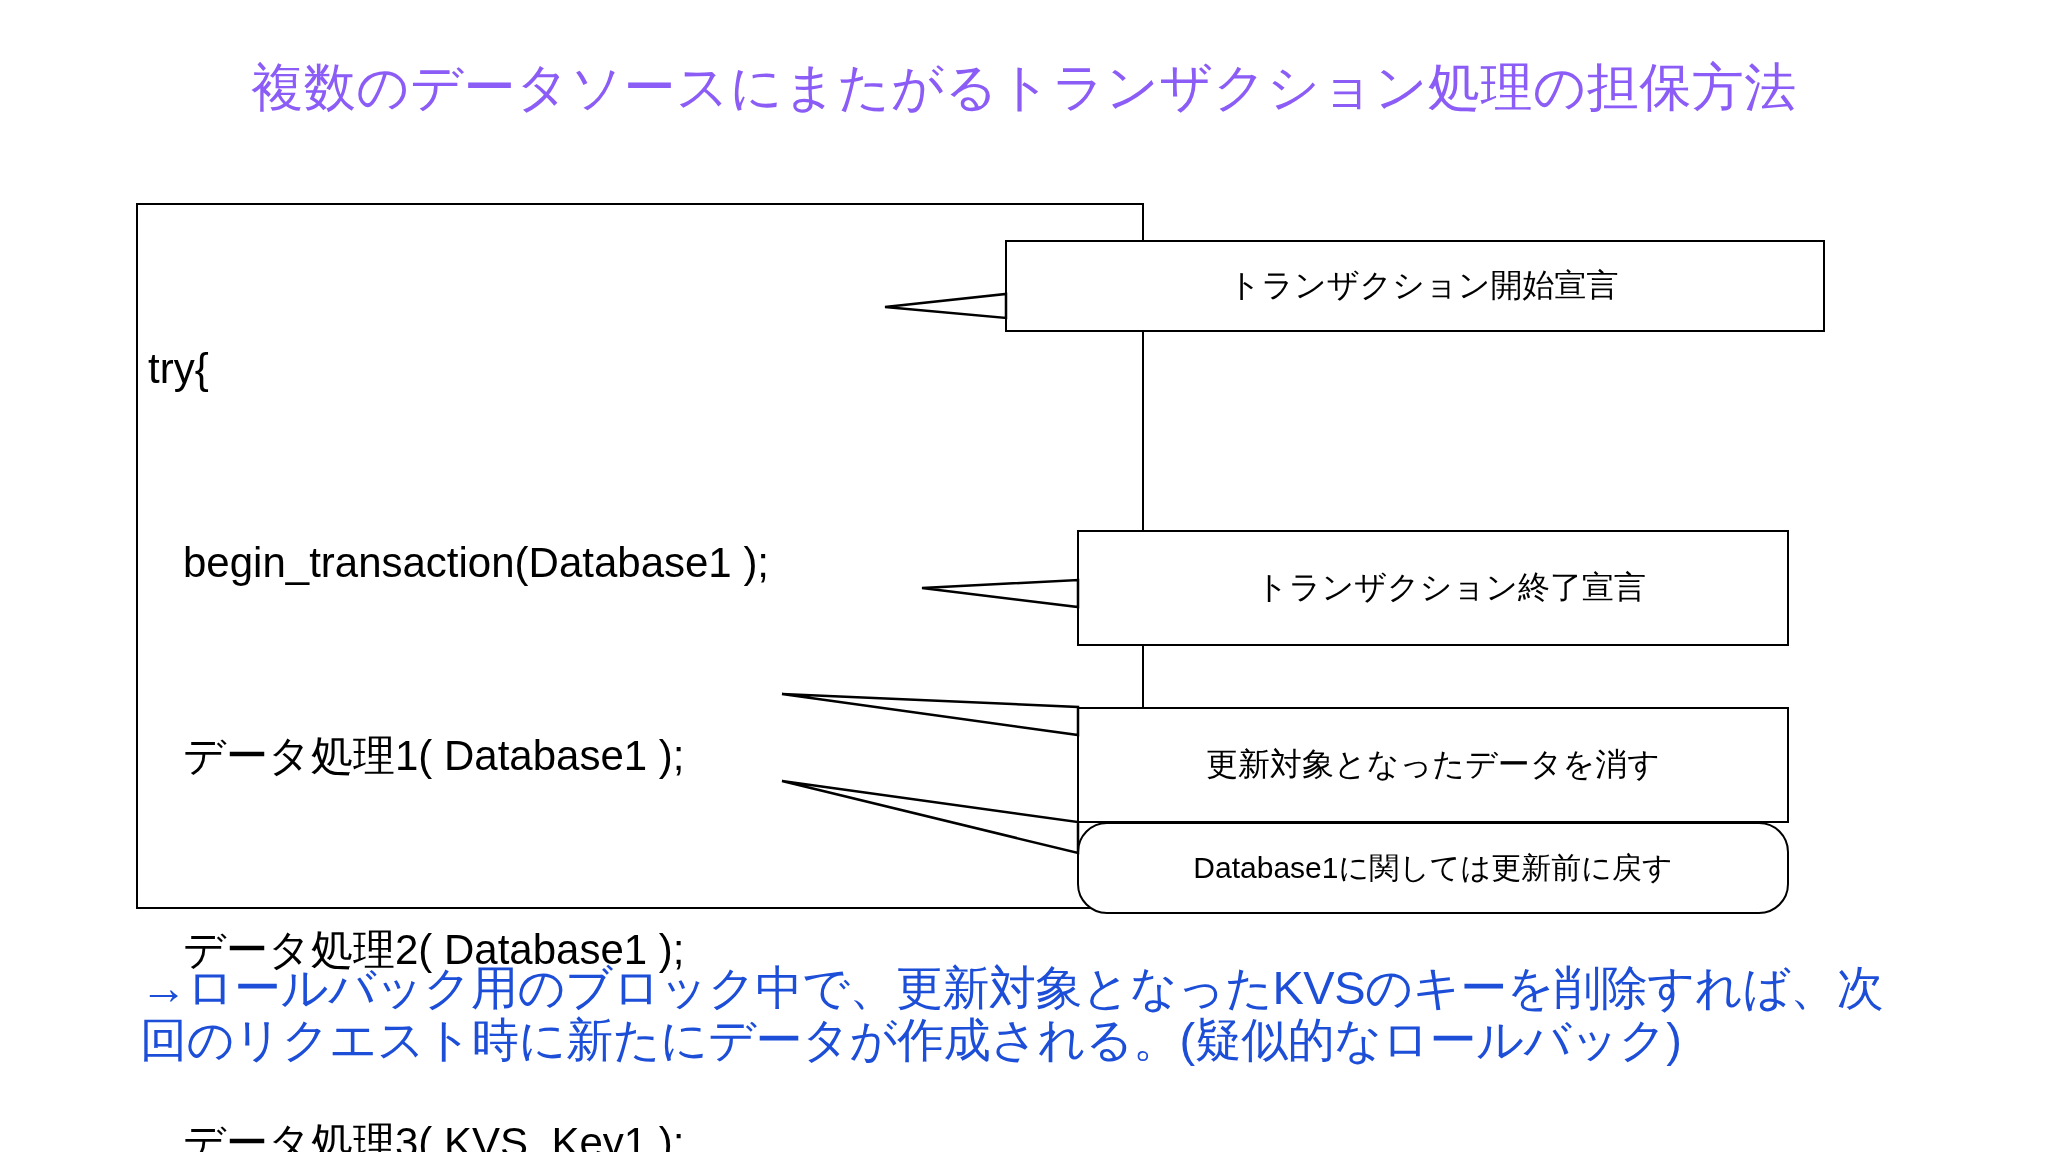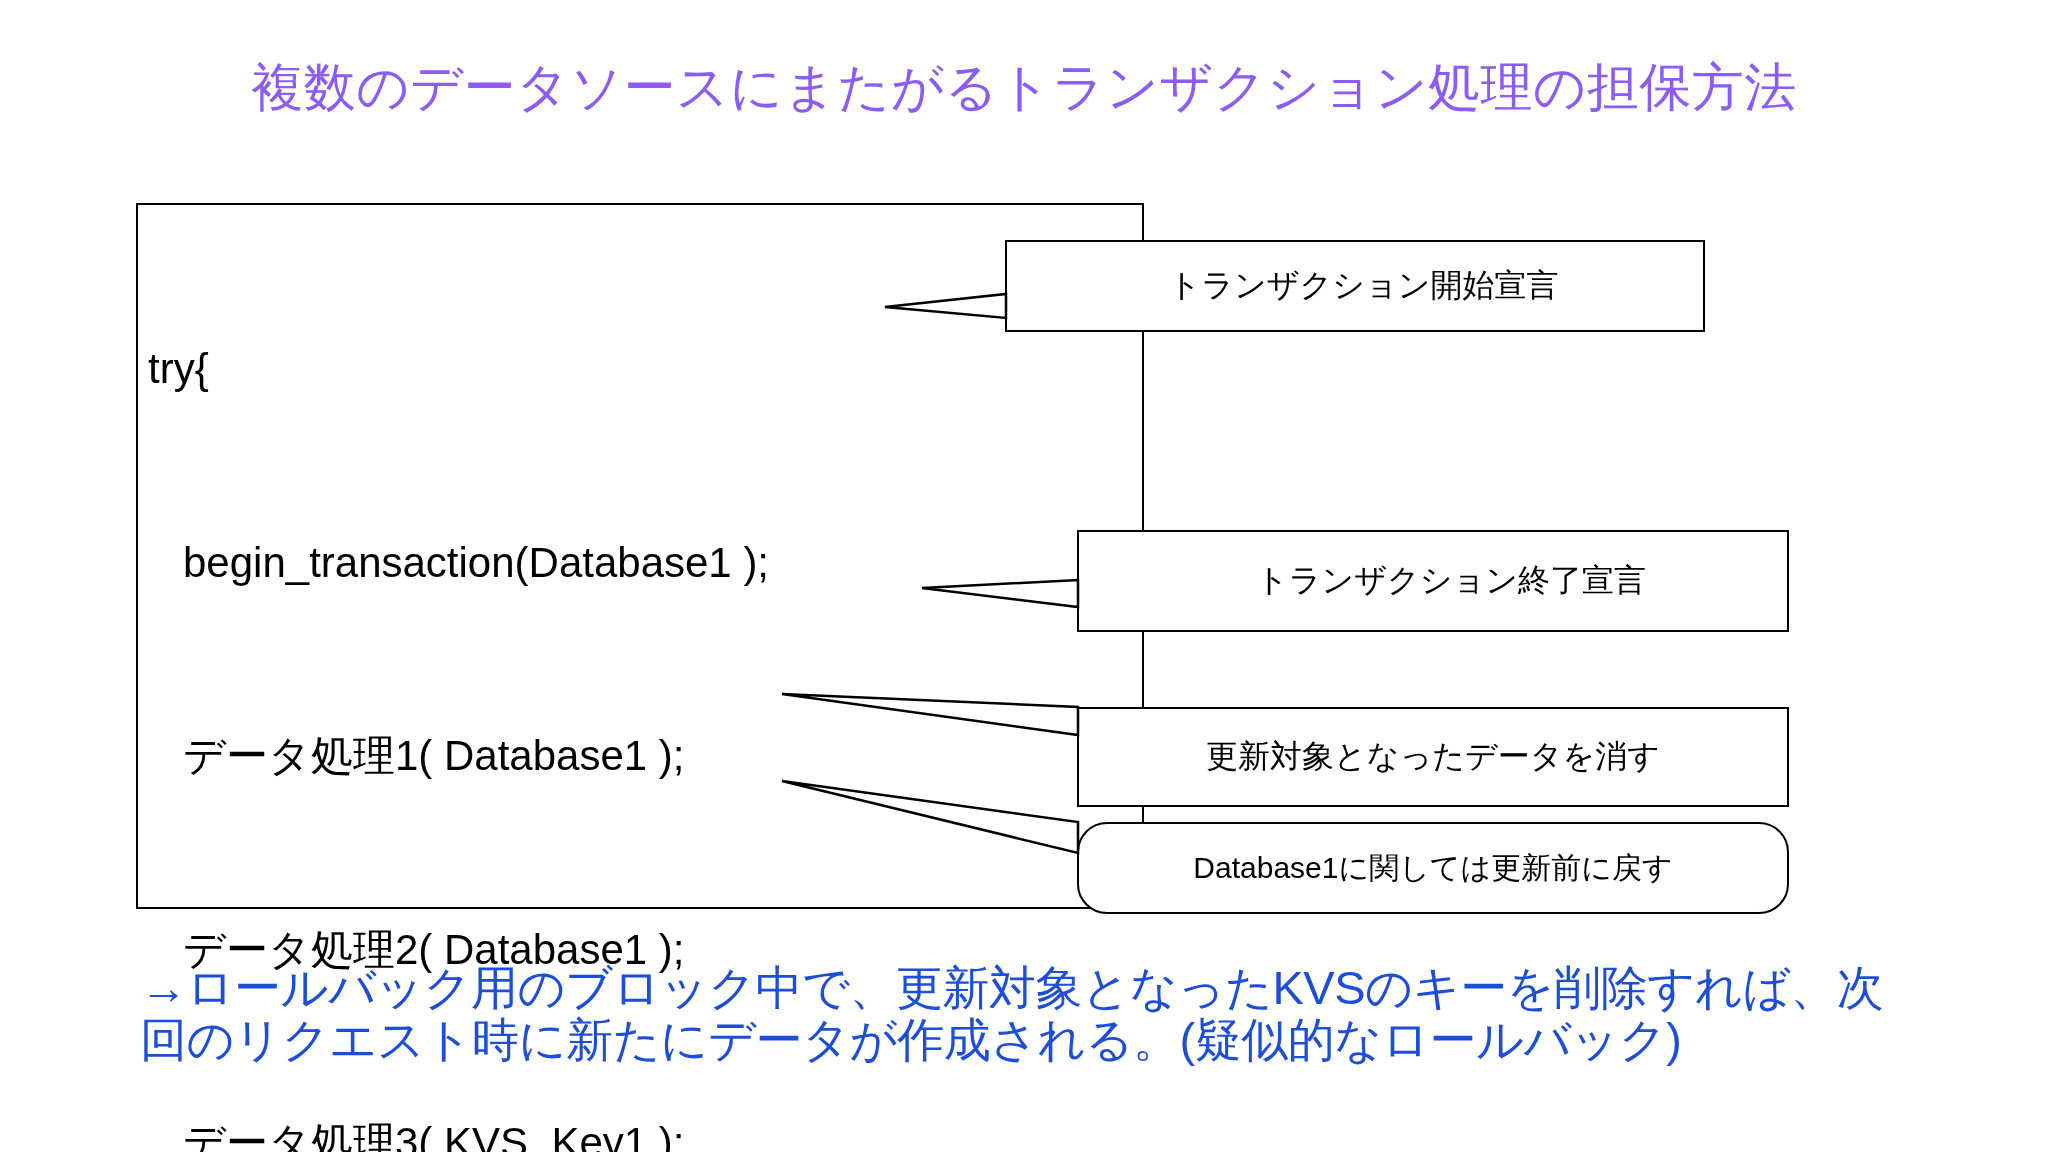--- a/index.html
+++ b/index.html
@@ -73,23 +73,23 @@
     justify-content: center;
     font-size: 32px;
     color: #000000;
     white-space: nowrap;
     z-index: 5;
   }
   .callout.small {
     font-size: 30px;
   }
 
-  #callout-begin  { left: 1005px; top: 240px;  width: 700px; height: 92px; padding-left: 17px; }
-  #callout-commit { left: 1077px; top: 530px;  width: 712px; height: 102px; padding-left: 36px; }
-  #callout-delete { left: 1077px; top: 707px;  width: 712px; height: 100px; }
+  #callout-begin  { left: 1005px; top: 240px;  width: 820px; height: 92px; padding-left: 17px; }
+  #callout-commit { left: 1077px; top: 530px;  width: 712px; height: 116px; padding-left: 36px; }
+  #callout-delete { left: 1077px; top: 707px;  width: 712px; height: 116px; }
   #callout-rollback { left: 1077px; top: 822px; width: 712px; height: 92px; border-radius: 30px; }
 
   
   #leaders {
     position: absolute;
     left: 0;
     top: 0;
     width: 2048px;
     height: 1152px;
     z-index: 6;

